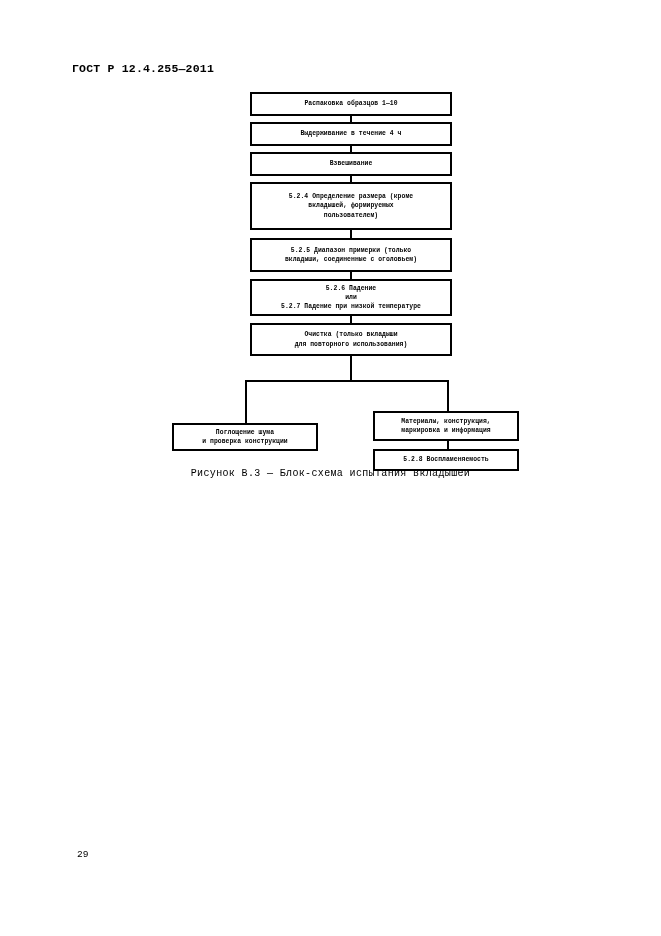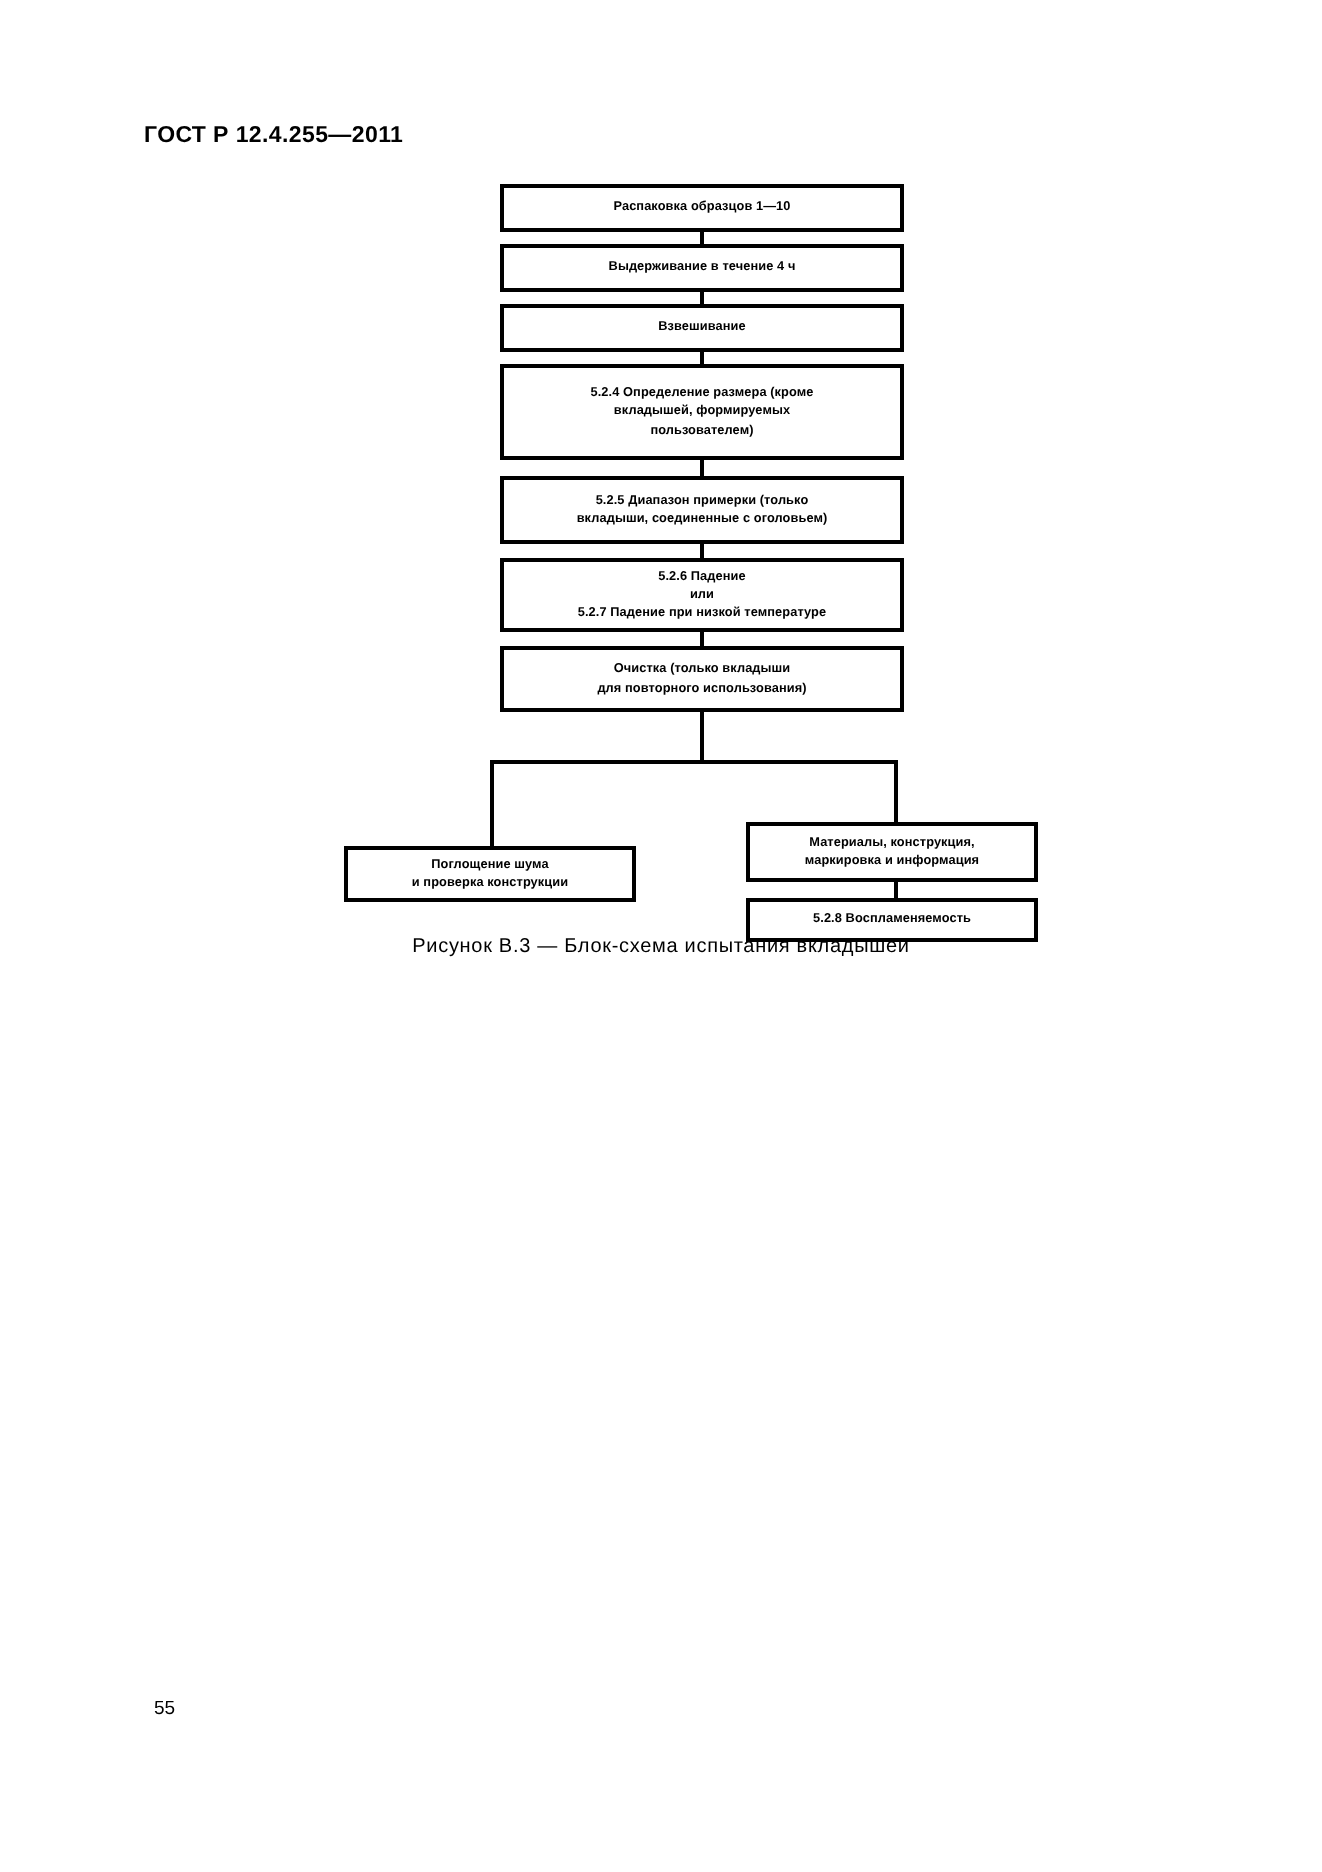--- a/index.html
+++ b/index.html
@@ -11,20 +11,21 @@
   body {
     font-family: "Liberation Sans", sans-serif;
     color: #000000;
   }
   .page {
     position: relative;
     width: 556px;
     height: 936px;
     background: #ffffff;
     overflow: hidden;
+    font-family: Liberation Mono, monospace;
   }
 
   
   .doc-header {
     position: absolute;
     left: 72px;
     top: 62px;
     font-size: 11.5px;
     font-weight: bold;
     letter-spacing: 0.2px;
@@ -179,15 +180,15 @@
     <div class="node" style="left:373px; top:449px; width:146px; height:22px;">
       <span class="lines">
         <span class="ln">5.2.8 Воспламеняемость</span>
       </span>
     </div>
 
     <div class="caption">Рисунок В.3 — Блок-схема испытания вкладышей</div>
 
   </div>
 
-  <div class="folio">55</div>
+  <div class="folio">29</div>
 
 </div>
 
 </body></html>

